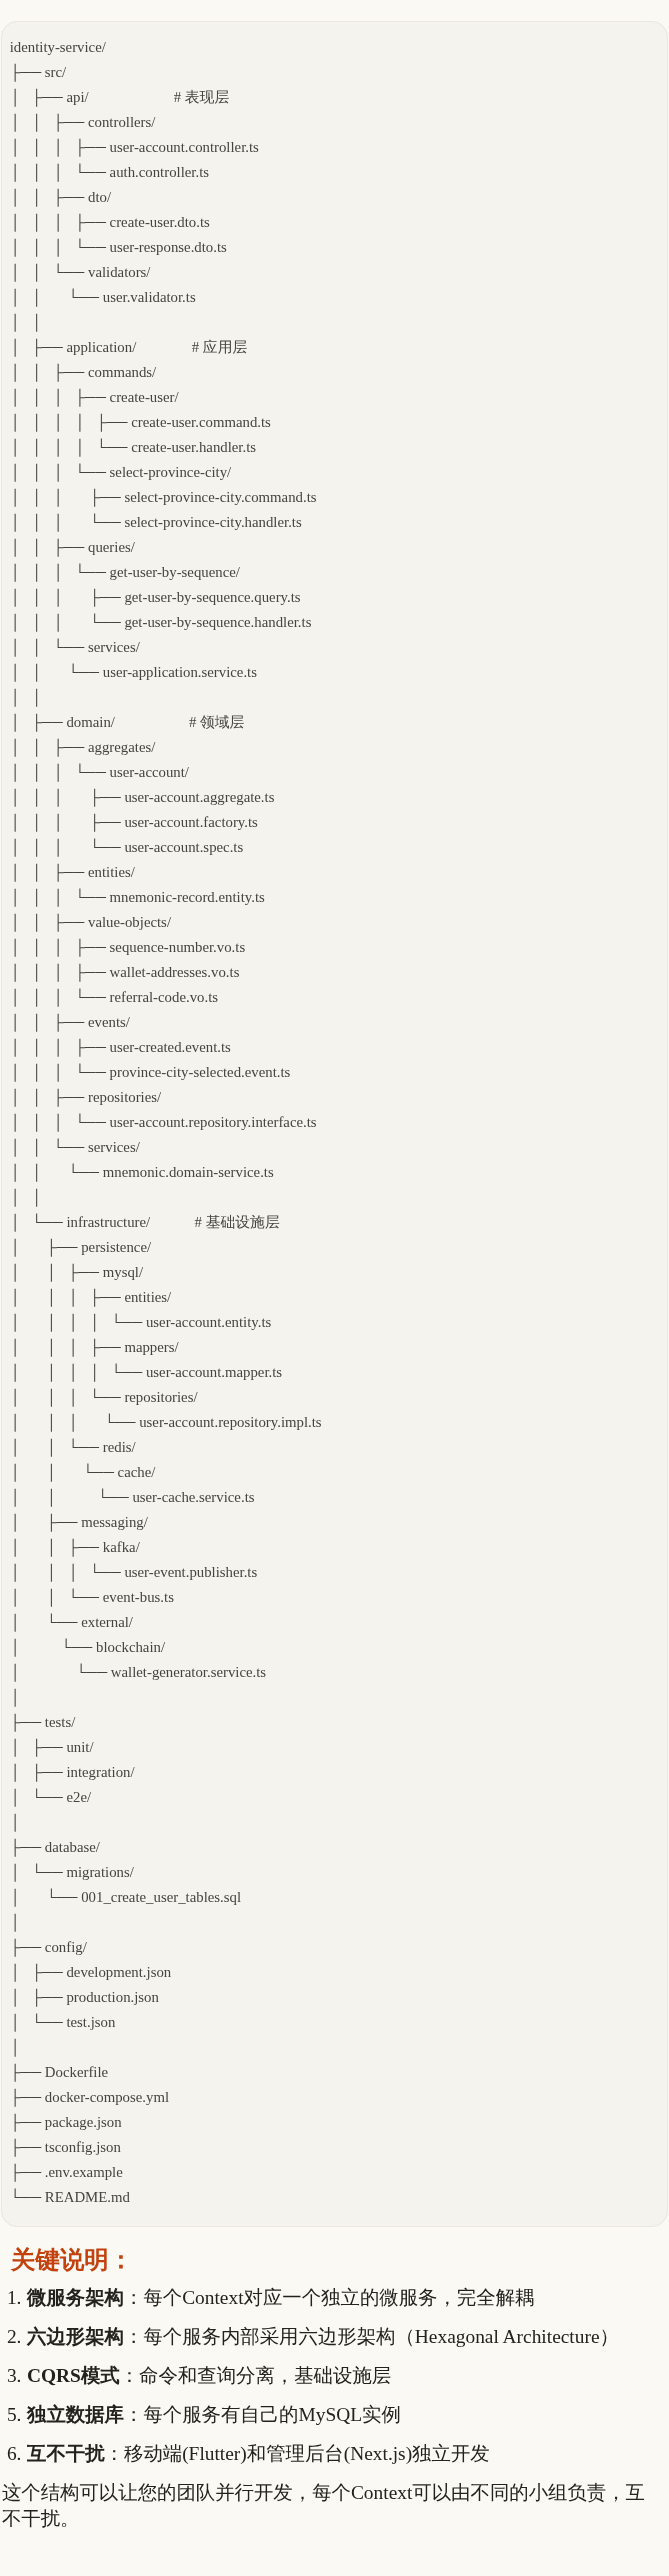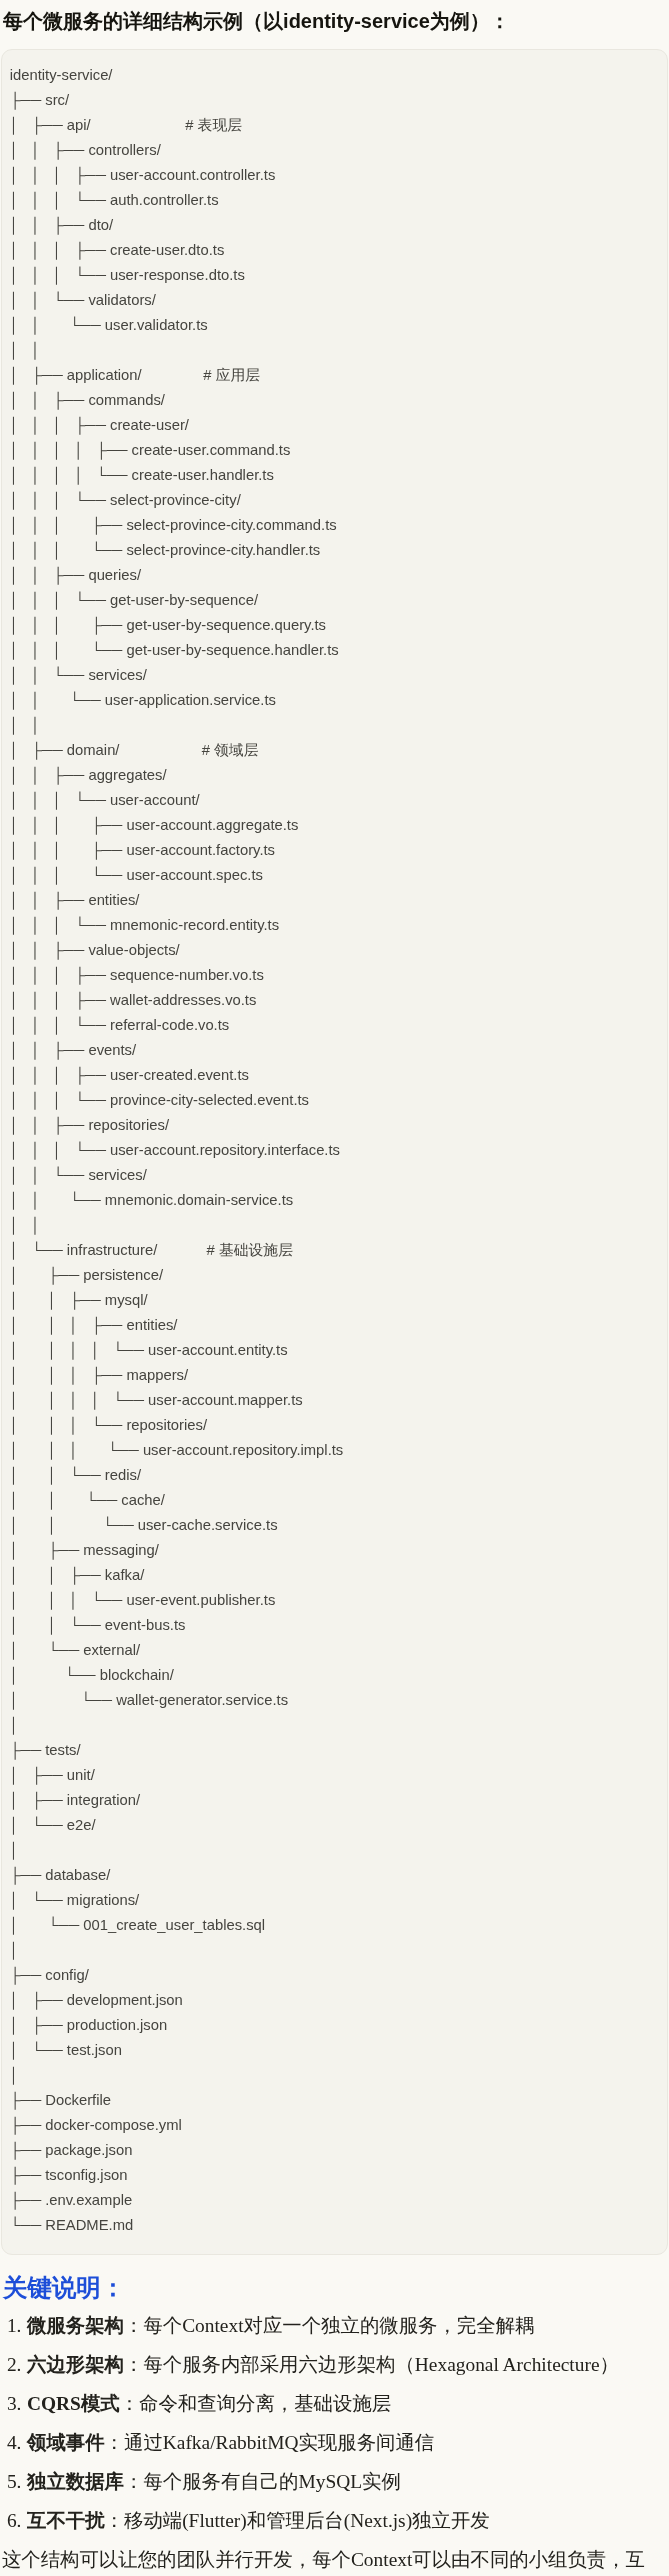--- a/index.html
+++ b/index.html
@@ -21,38 +21,38 @@
     font-size: 20px;
     line-height: 27px;
     color: #16150f;
   }
 
   .code {
     display: block;
     margin: 14.4px 0.6px 0 0.6px;
     background: #f4f3ed;
     border: 0.6px solid #e9e7df;
-    border-radius: 11px;
+    border-radius: 16px;
     padding: 13px 8.8px 16.3px 8.1px;
-    font-family: Liberation Sans, sans-serif;
+    font-family: Liberation Serif, serif;
     font-size: 14.8px;
     line-height: 25px;
     color: #45443f;
     white-space: pre;
     overflow: hidden;
   }
 
   .notes-heading {
-    margin: 19px 0 0 0;
+    margin: 19px 0 0 8px;
     padding-left: 3.1px;
     font-family: "Liberation Sans", "DejaVu Sans", sans-serif;
     font-weight: 700;
     font-size: 24.4px;
     line-height: 27.5px;
-    color: #1d4ed8;
+    color: #c2410c;
   }
 
   .notes-list {
     list-style: none;
     margin: 11.3px 0 0 0;
     padding: 0 5px 0 6.9px;
     font-size: 19.4px;
     line-height: 26px;
   }
   .note-item { margin: 0 0 13px 0; }
@@ -64,21 +64,20 @@
     padding: 0 5px 0 1.9px;
     font-size: 19.4px;
     line-height: 26px;
   }
 </style>
 </head>
 <body>
 
 <div class="doc">
 
-  <p class="title">每个微服务的详细结构示例（以identity-service为例）：</p>
 
   <pre class="code" id="tree">identity-service/
 ├── src/
 │   ├── api/                       # 表现层
 │   │   ├── controllers/
 │   │   │   ├── user-account.controller.ts
 │   │   │   └── auth.controller.ts
 │   │   ├── dto/
 │   │   │   ├── create-user.dto.ts
 │   │   │   └── user-response.dto.ts
@@ -163,21 +162,20 @@
 
   <p class="notes-heading">关键说明：</p>
 
   <ol class="notes-list" id="notes-list">
   <li class="note-item"><span class="note-num">1.</span><span class="note-term">微服务架构</span><span class="note-rest">：每个Context对应一个独立的微服务，完全解耦</span></li>
 
   <li class="note-item"><span class="note-num">2.</span><span class="note-term">六边形架构</span><span class="note-rest">：每个服务内部采用六边形架构（Hexagonal Architecture）</span></li>
 
   <li class="note-item"><span class="note-num">3.</span><span class="note-term">CQRS模式</span><span class="note-rest">：命令和查询分离，基础设施层</span></li>
 
-  <li class="note-item"><span class="note-num">4.</span><span class="note-term">领域事件</span><span class="note-rest">：通过Kafka/RabbitMQ实现服务间通信</span></li>
 
   <li class="note-item"><span class="note-num">5.</span><span class="note-term">独立数据库</span><span class="note-rest">：每个服务有自己的MySQL实例</span></li>
 
   <li class="note-item"><span class="note-num">6.</span><span class="note-term">互不干扰</span><span class="note-rest">：移动端(Flutter)和管理后台(Next.js)独立开发</span></li>
 </ol>
 
   <p class="footer-para">这个结构可以让您的团队并行开发，每个Context可以由不同的小组负责，互不干扰。</p>
 
 </div>
 

